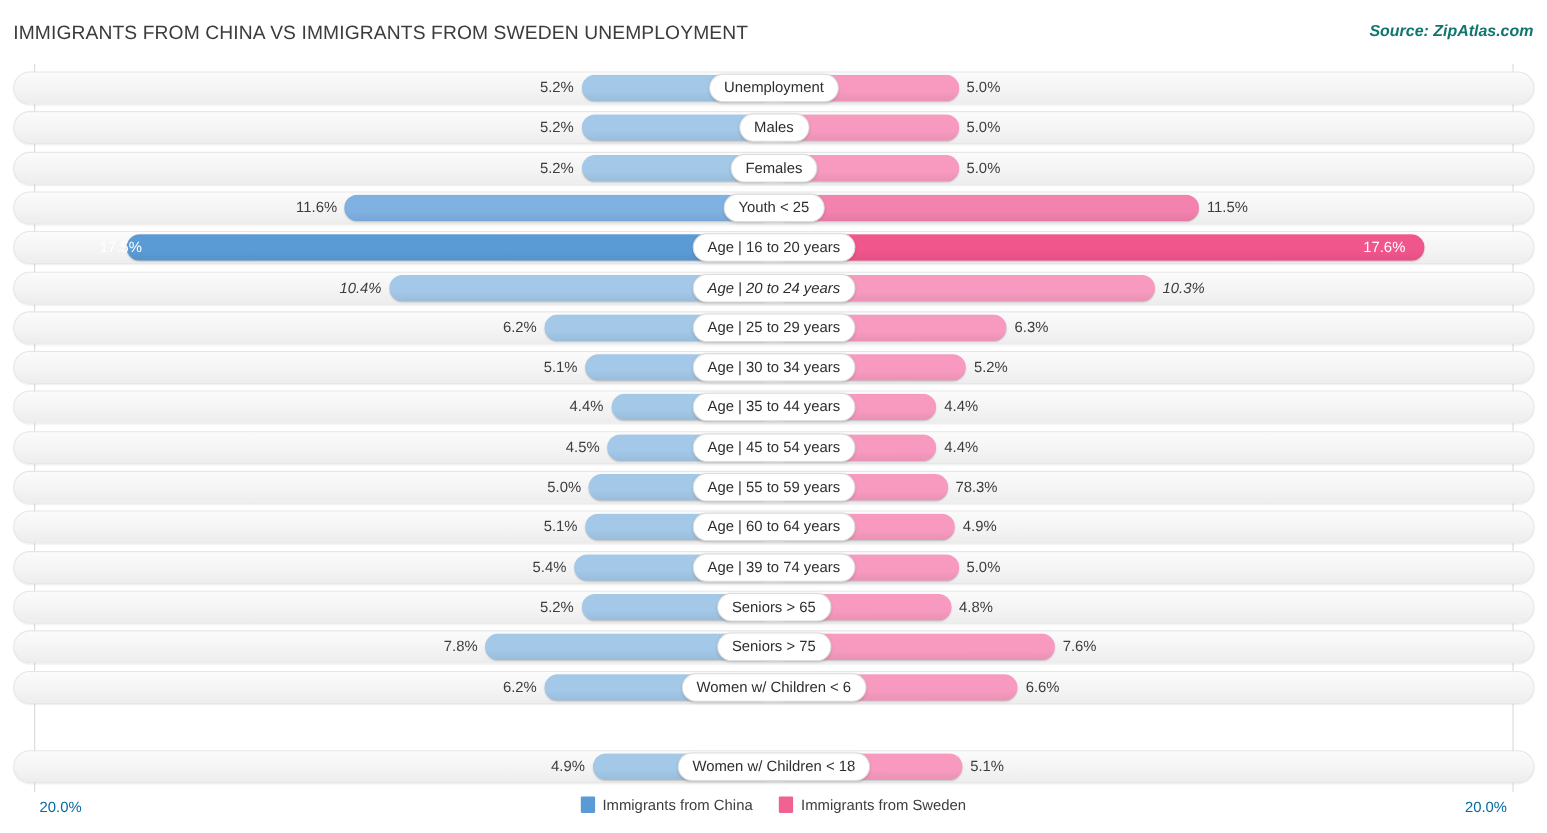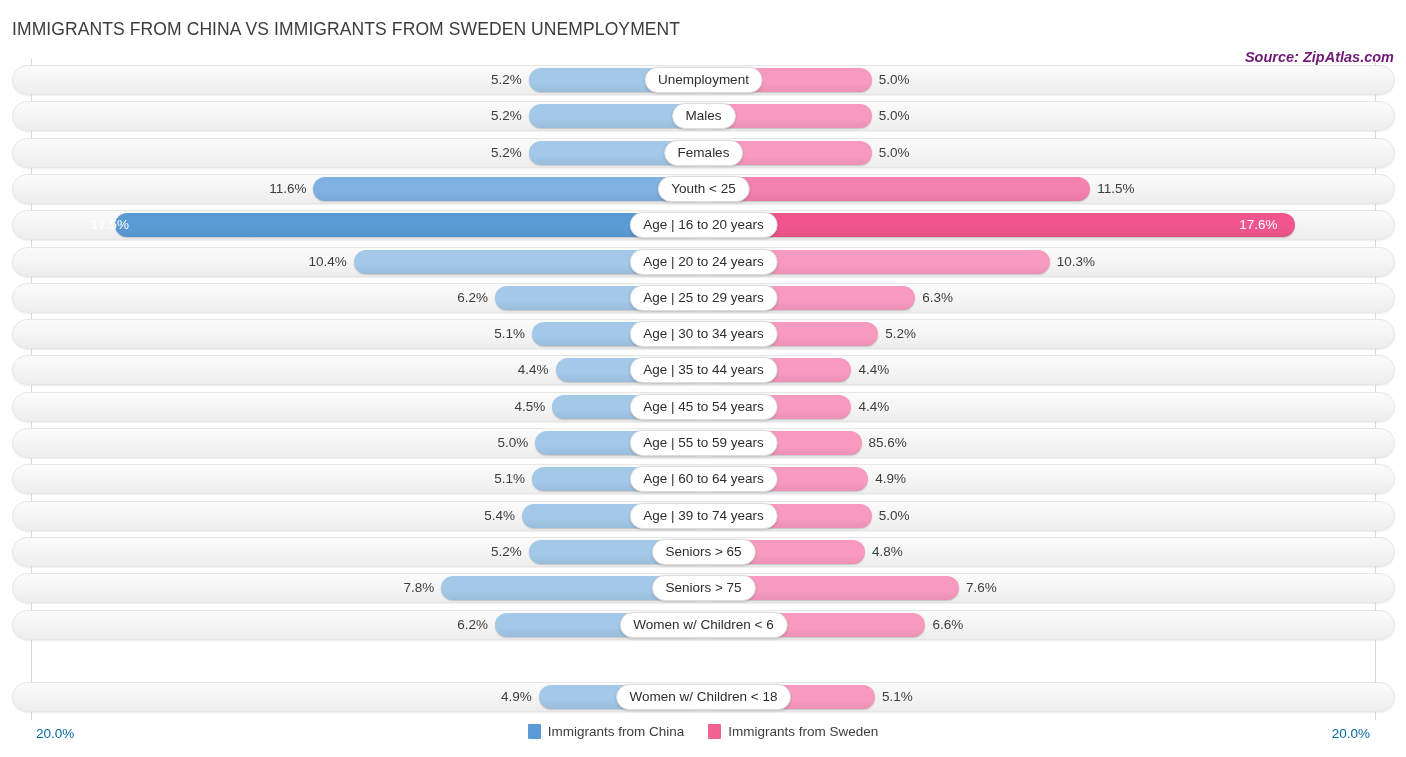--- a/index.html
+++ b/index.html
@@ -28,23 +28,22 @@
     letter-spacing: 0.1px;
     color: #3c3c3c;
     white-space: nowrap;
   }
   #source-label {
     position: absolute;
     right: 12px; top: 21px;
     font-size: 14.5px;
     font-style: italic;
     font-weight: bold;
-    color: #701a75;
-    white-space: nowrap;
-    margin-top: 28px;
+    color: #0f766e;
+    white-space: nowrap;
   }
 
   
   #plot {
     position: absolute;
     left: 0; top: 58px;
     width: 1406px;
     height: 662px;
   }
   
@@ -252,21 +251,21 @@
             <div class="bar-inner" style="background: linear-gradient(rgb(91, 155, 213) 0%, rgb(91, 155, 213) 62%, rgba(0, 0, 0, 0.06) 100%), rgb(91, 155, 213);"></div>
           </div>
           <div class="bar bar-right" style="width: 591.8px;">
             <div class="bar-inner" style="background: linear-gradient(rgb(240, 85, 140) 0%, rgb(240, 85, 140) 62%, rgba(0, 0, 0, 0.06) 100%), rgb(240, 85, 140);"></div>
           </div>
           <div class="val-in" style="right: calc(50% + 574.438px);">17.5%</div>
           <div class="val-in" style="left: calc(50% + 535.8px);">17.6%</div>
         </div>
         <div class="pill">Age | 16 to 20 years</div>
       </div>
-      <div class="row" style="top: 188.5px;">
+      <div class="row" style="top: 188.5px; font-style: italic;">
         <div class="track"></div>
         <div class="bars">
           <div class="bar bar-left" style="width: 349.7px;">
             <div class="bar-inner" style="background: linear-gradient(rgb(163, 200, 232) 0%, rgb(163, 200, 232) 62%, rgba(0, 0, 0, 0.06) 100%), rgb(163, 200, 232);"></div>
           </div>
           <div class="bar bar-right" style="width: 346.337px;">
             <div class="bar-inner" style="background: linear-gradient(rgb(248, 154, 192) 0%, rgb(248, 154, 192) 62%, rgba(0, 0, 0, 0.06) 100%), rgb(248, 154, 192);"></div>
           </div>
           <div class="val val-left" style="right: calc(50% + 356.7px);">10.4%</div>
           <div class="val val-right" style="left: calc(50% + 353.338px);">10.3%</div>
@@ -332,21 +331,21 @@
       <div class="row" style="top: 370px;">
         <div class="track"></div>
         <div class="bars">
           <div class="bar bar-left" style="width: 168.125px;">
             <div class="bar-inner" style="background: linear-gradient(rgb(163, 200, 232) 0%, rgb(163, 200, 232) 62%, rgba(0, 0, 0, 0.06) 100%), rgb(163, 200, 232);"></div>
           </div>
           <div class="bar bar-right" style="width: 158.037px;">
             <div class="bar-inner" style="background: linear-gradient(rgb(248, 154, 192) 0%, rgb(248, 154, 192) 62%, rgba(0, 0, 0, 0.06) 100%), rgb(248, 154, 192);"></div>
           </div>
           <div class="val val-left" style="right: calc(50% + 175.125px);">5.0%</div>
-          <div class="val val-right" style="left: calc(50% + 165.038px);">85.6%</div>
+          <div class="val val-right" style="left: calc(50% + 165.038px);">78.3%</div>
         </div>
         <div class="pill">Age | 55 to 59 years</div>
       </div>
       <div class="row" style="top: 406.3px;">
         <div class="track"></div>
         <div class="bars">
           <div class="bar bar-left" style="width: 171.488px;">
             <div class="bar-inner" style="background: linear-gradient(rgb(163, 200, 232) 0%, rgb(163, 200, 232) 62%, rgba(0, 0, 0, 0.06) 100%), rgb(163, 200, 232);"></div>
           </div>
           <div class="bar bar-right" style="width: 164.762px;">

